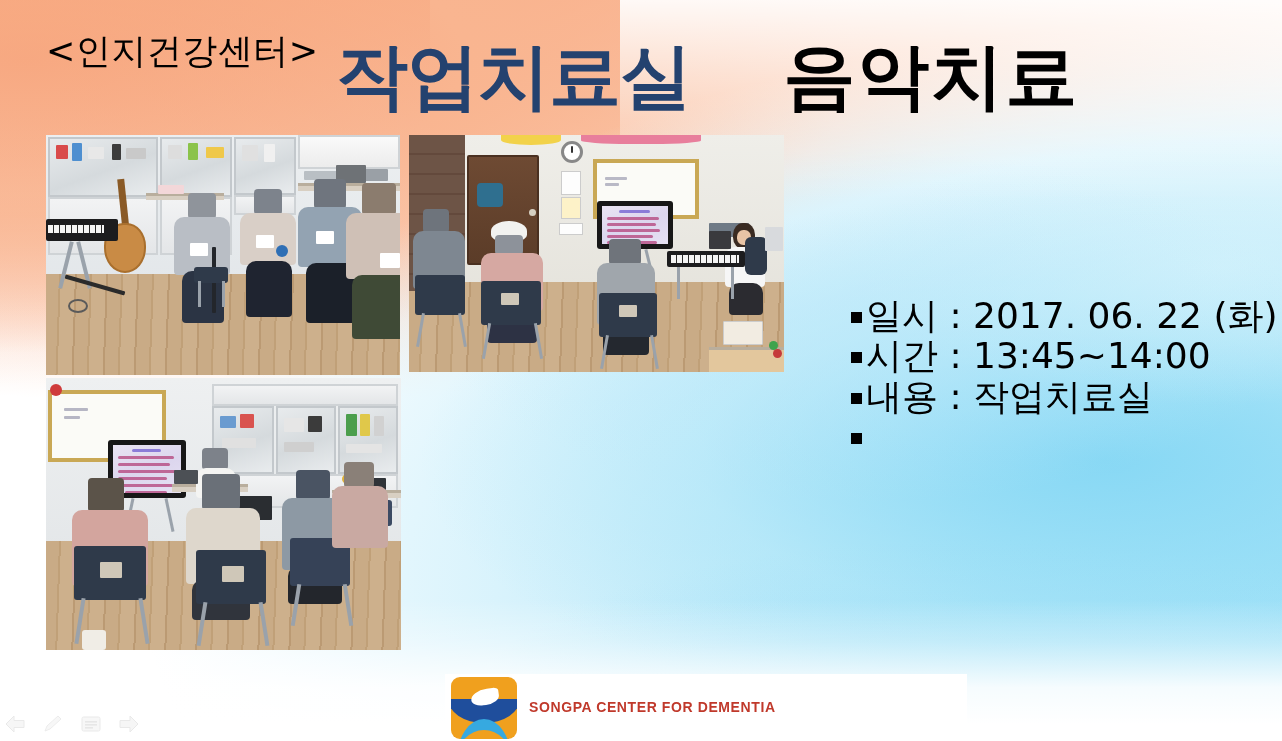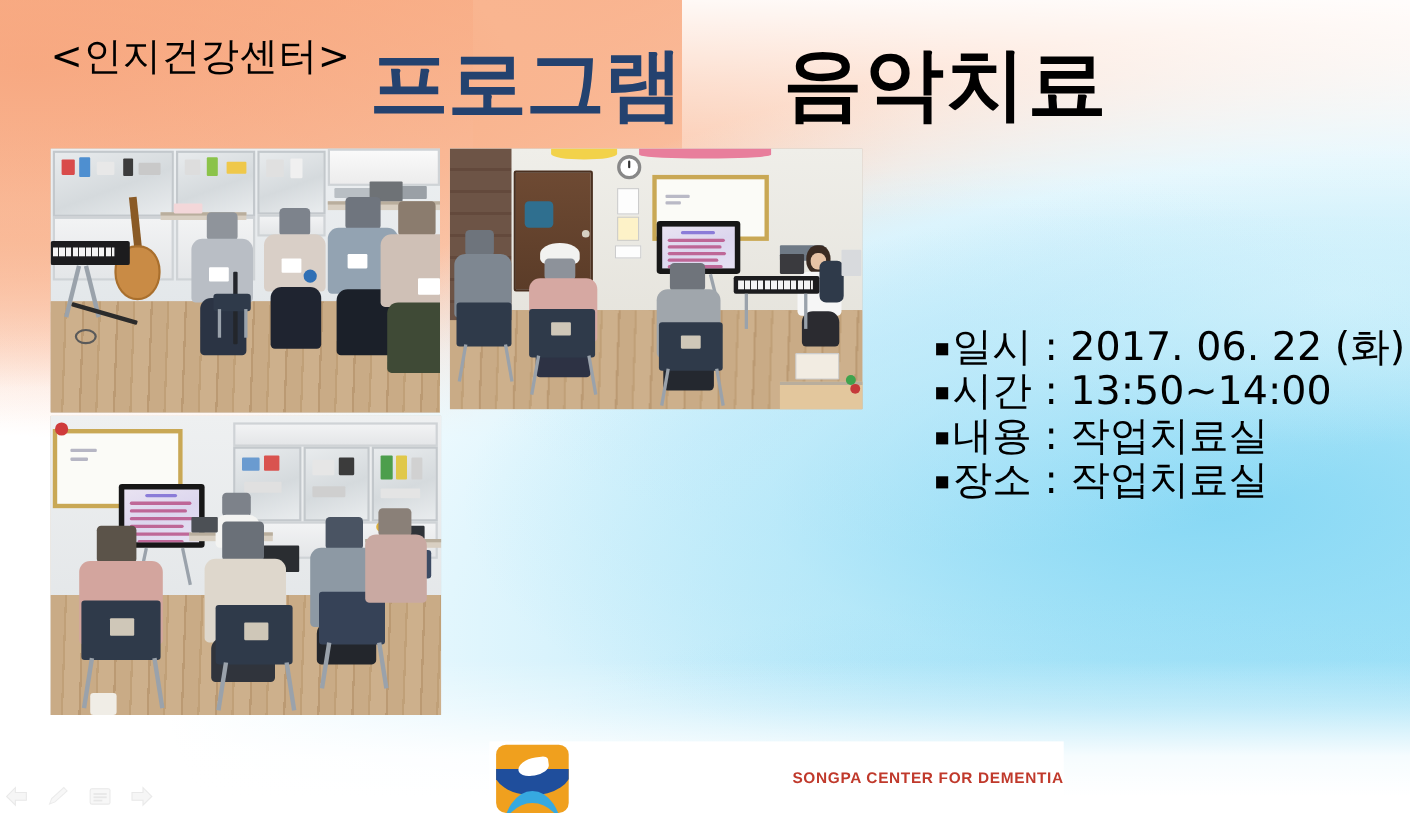--- a/index.html
+++ b/index.html
@@ -182,21 +182,21 @@
     border-top:11px solid #36a9e0;
     border-radius:50% 50% 0 0 / 100% 100% 0 0;
   }
   #logo-text { position:relative; margin-left:12px; flex:1; }
   #logo-kr {
     font-size:35px; font-weight:bold; color:#1f4e9c; letter-spacing:-1px;
     font-family:"DejaVu Sans", sans-serif; white-space:nowrap;
   }
   #logo-en {
     font-size:14px; font-weight:bold; color:#c0392b; letter-spacing:.6px;
-    text-align:right; margin-top:-2px; white-space:nowrap;
+    text-align:left; margin-top:-2px; white-space:nowrap;
   }
   #gu-emblem {
     position:relative; width:74px; height:64px; flex:none; margin-right:4px;
   }
   .pine { position:absolute; background:#1c9a5a; border-radius:50%; }
   .pine-trunk { position:absolute; left:35px; top:12px; width:5px; height:30px; background:#e8e8e8; }
   .water {
     position:absolute; left:4px; top:32px; width:66px; height:20px;
     background:#1f3f87; border-radius:50%;
   }
@@ -228,21 +228,21 @@
   <div class="bg-layer bg-peach3"></div>
   <div class="bg-layer bg-blue"></div>
   <div class="bg-layer bg-blue2"></div>
   <div class="bg-layer bg-blue3"></div>
   <div class="bg-layer bg-top-white"></div>
   <div class="bg-layer bg-white-band"></div>
 
   <div id="header">
     <div id="subtitle">&lt;인지건강센터&gt;</div>
     <div id="title">
-      <span class="t-blue">프로그램</span>
+      <span class="t-blue">작업치료실</span>
       <span class="t-gap"></span>
       <span class="t-black">음악치료</span>
     </div>
   </div>
 
   <div class="photo" id="photo-1">
     <div class="scene">
       <div class="wall" style="height:62%;background:linear-gradient(180deg,#eceff1 0%,#e3e7ea 100%);"></div>
       <div class="floor" style="height:42%;"></div>
 
@@ -503,29 +503,28 @@
     </div>
   </div>
 
   <div id="info-list">
     <div class="info-item">
       <span class="info-bullet"></span>
       <span>일시 : 2017. 06. 22 (화)</span>
     </div>
     <div class="info-item">
       <span class="info-bullet"></span>
-      <span>시간 : 13:50~14:00</span>
+      <span>시간 : 13:45~14:00</span>
     </div>
     <div class="info-item">
       <span class="info-bullet"></span>
       <span>내용 : 작업치료실</span>
     </div>
     <div class="info-item">
       <span class="info-bullet"></span>
-      <span>장소 : 작업치료실</span>
     </div>
   </div>
 
   <div id="footer-logo">
     <div id="logo-mark">
       <div class="mark-bird"></div>
       <div class="mark-leaf"></div>
       <div class="mark-arc"></div>
     </div>
     <div id="logo-text">

